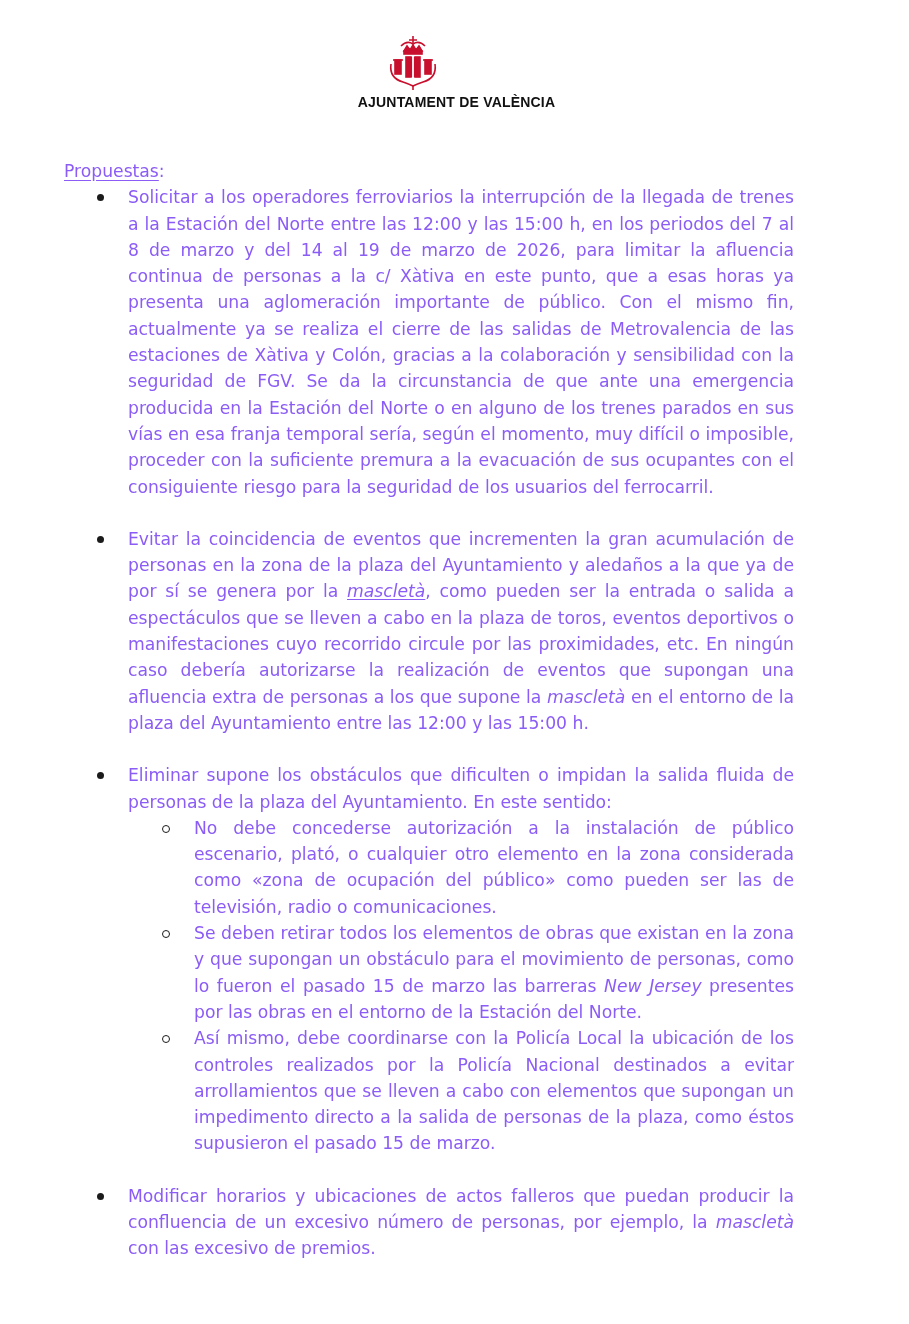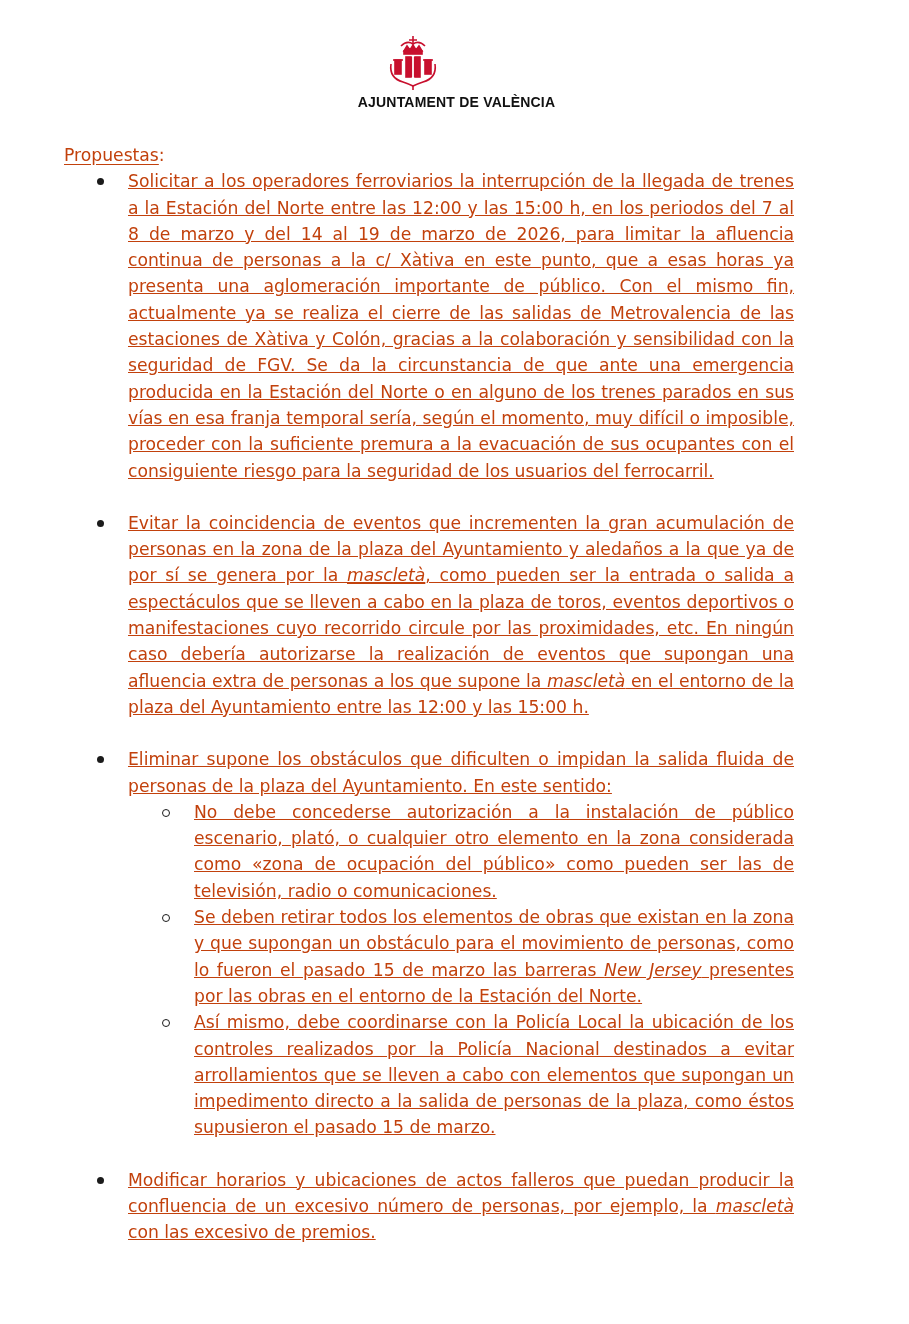--- a/index.html
+++ b/index.html
@@ -3,26 +3,26 @@
 <meta charset="utf-8">
 <style>
   html, body { margin: 0; padding: 0; background: #ffffff; }
   body { width: 909px; height: 1324px; position: relative; overflow: hidden;
          font-family: "Liberation Sans", sans-serif; color: #1a1a1a; }
   .header { position: absolute; top: 0; left: 0; width: 803px; height: 120px; }
   .logo { position: absolute; left: 383px; top: 34px; width: 60px; height: 58px; }
   .org-name { position: absolute; left: 0; width: 909px; top: 94px; text-align: center;
               font-family: "Liberation Sans", sans-serif; font-weight: bold; font-size: 14px;
               letter-spacing: 0.2px; color: #111; padding-left: 4px; box-sizing: border-box; }
-  .content { position: absolute; left: 64px; top: 142px; width: 730px;
+  .content { position: absolute; left: 64px; top: 158px; width: 730px;
              font-family: "DejaVu Sans", "Liberation Sans", sans-serif; font-size: 17.2px;
-             line-height: 26.3px; color: #c2410c; }
+             line-height: 26.3px; color: #8b5cf6; }
   .section-title { text-decoration: underline; text-underline-offset: 3px; margin: 0; }
   .section-title .colon { text-decoration: none; display: inline-block; }
-  ul.main { list-style: none; margin: 0; padding: 0; text-decoration: underline; }
+  ul.main { list-style: none; margin: 0; padding: 0; }
   ul.main > li { position: relative; padding-left: 64px; text-align: justify; }
   ul.main > li + li { margin-top: 26px; }
   .bullet { position: absolute; left: 33px; top: 0; width: 8px; height: 26px; }
   .bullet::after { content: ""; position: absolute; left: 0; top: 10px; width: 7px; height: 7px;
                    background: #1b1b1b; border-radius: 50%; }
   ul.sub { list-style: none; margin: 0; padding: 0; }
   ul.sub > li { position: relative; padding-left: 66px; text-align: justify; }
   .sub-bullet { position: absolute; left: 34px; top: 0; width: 10px; height: 26px; }
   .sub-bullet::after { content: ""; position: absolute; left: 0; top: 10px; width: 6px; height: 6px;
                        border: 1.3px solid #1b1b1b; border-radius: 50%; }

